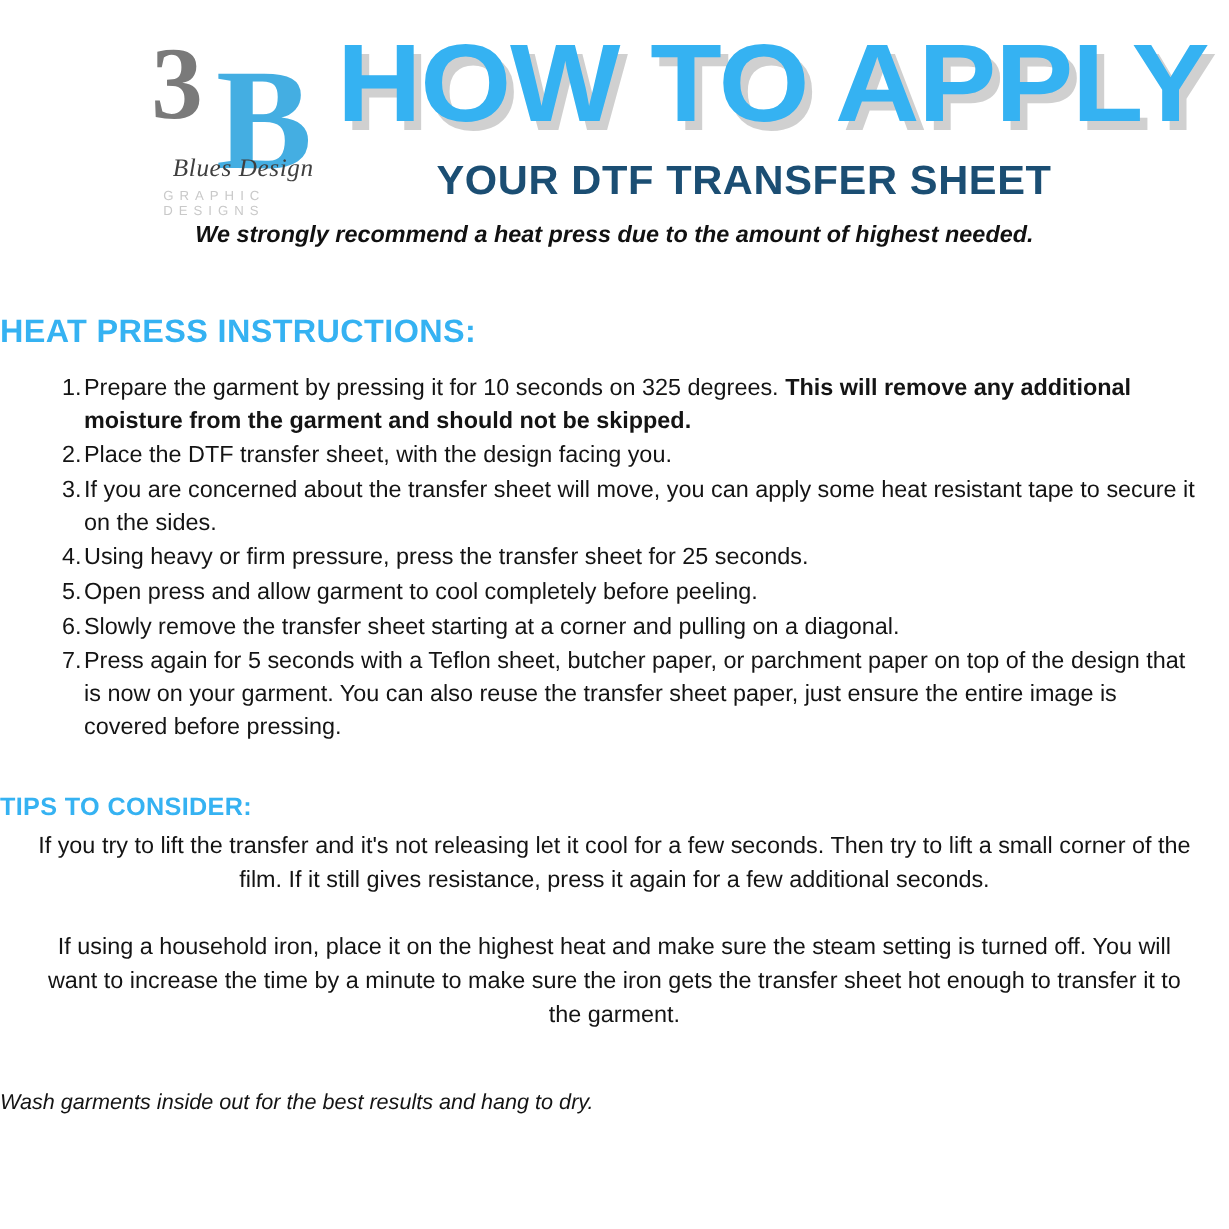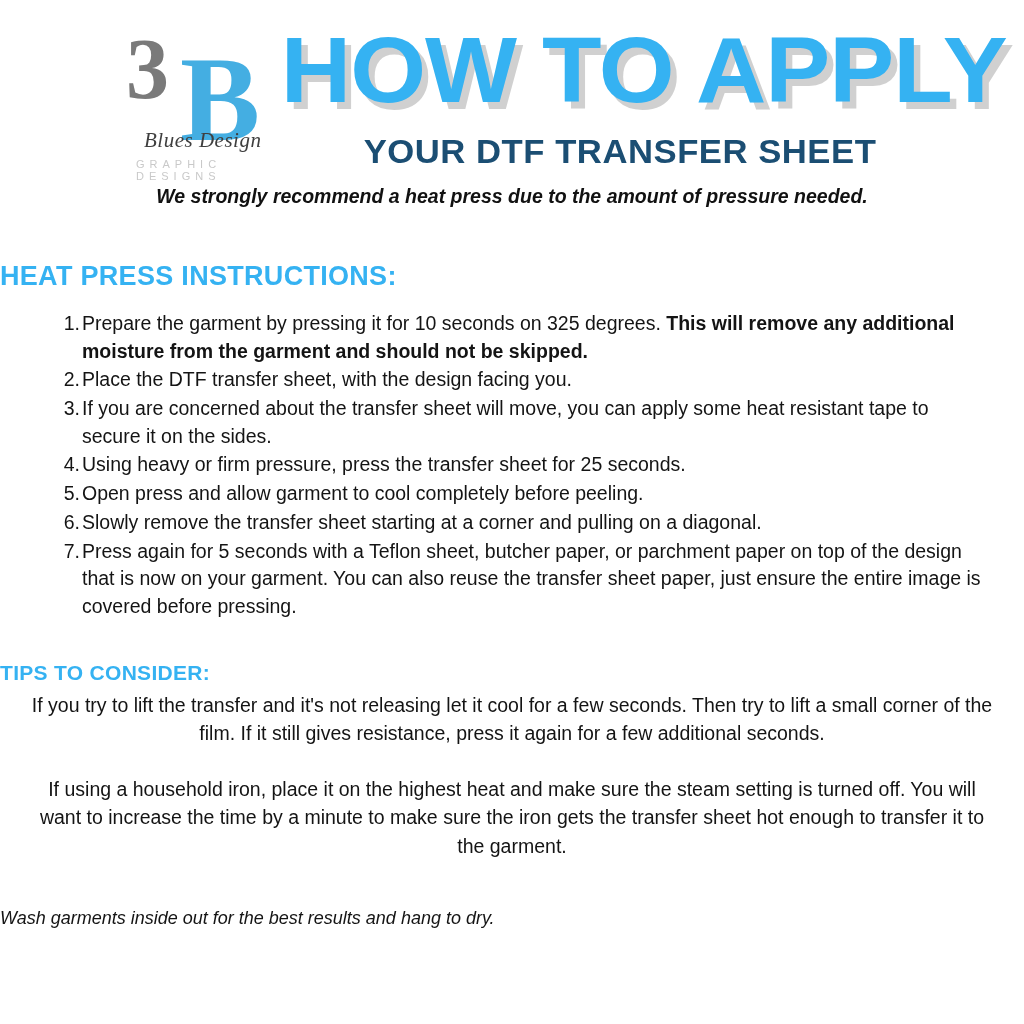--- a/index.html
+++ b/index.html
@@ -128,21 +128,21 @@
   .tips-heading {
     font-size: 21px;
     font-weight: bold;
     color: #35b2f2;
     letter-spacing: .3px;
     margin: 40px 0 6px 0;
   }
 
   
   ol.steps {
-    margin: 16px;
+    margin: 4px;
     padding: 0 16px 0 40px;
     list-style: none;
     counter-reset: step;
   }
   ol.steps li {
     counter-increment: step;
     position: relative;
     padding-left: 26px;
     font-size: 19.5px;
     line-height: 1.42;
@@ -196,21 +196,21 @@
       <span class="logo-b">B</span>
       <span class="logo-name">Blues Design</span>
       <span class="logo-sub">GRAPHIC DESIGNS</span>
     </div>
 
     <div class="title-block">
       <div class="main-title">HOW TO APPLY</div>
       <div class="sub-title">YOUR DTF TRANSFER SHEET</div>
     </div>
 
-    <div class="recommend">We strongly recommend a heat press due to the amount of pressure needed.</div>
+    <div class="recommend">We strongly recommend a heat press due to the amount of highest needed.</div>
   </div>
 
   <div class="section-heading">HEAT PRESS INSTRUCTIONS:</div>
 
   <ol class="steps">
     <li><span>Prepare the garment by pressing it for 10 seconds on 325 degrees.  </span><b>This will remove any additional moisture from the garment and should not be skipped.</b></li>
     <li><span>Place the DTF transfer sheet, with the design facing you.</span></li>
     <li><span>If you are concerned about the transfer sheet will move, you can apply some heat resistant tape to secure it on the sides.</span></li>
     <li><span>Using heavy or firm pressure, press the transfer sheet for 25 seconds.</span></li>
     <li><span>Open press and allow garment to cool completely before peeling.</span></li>

